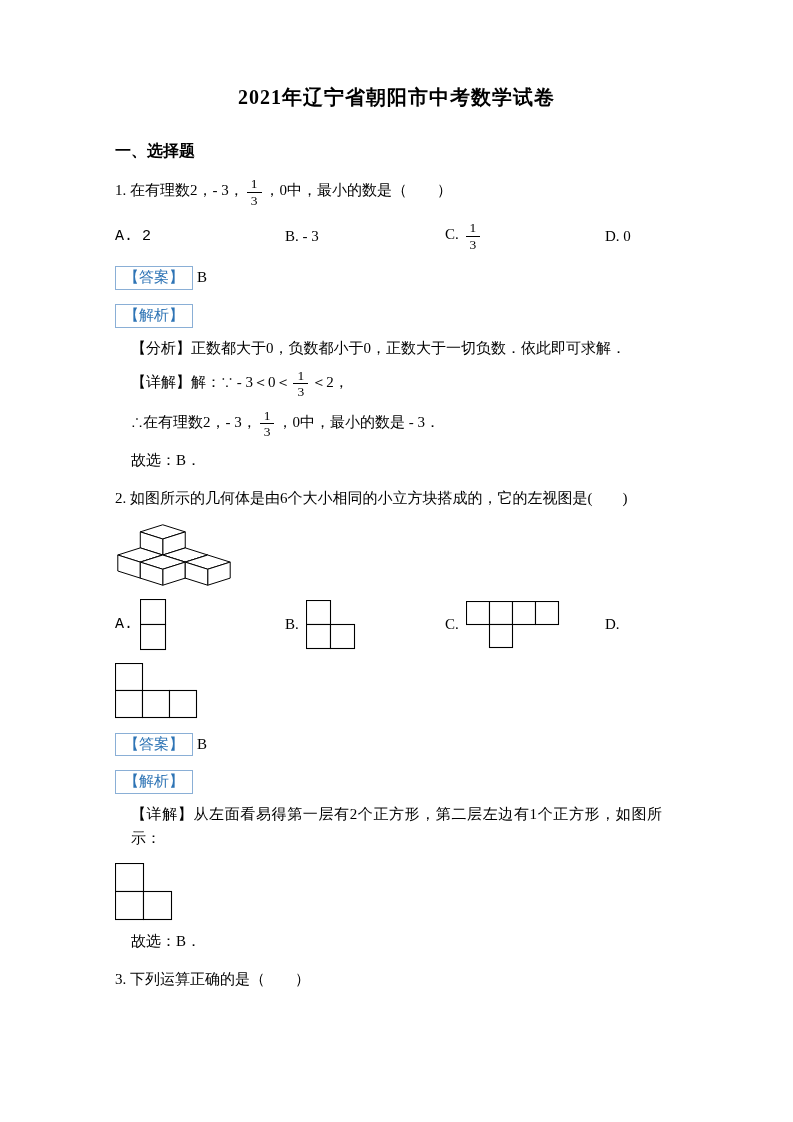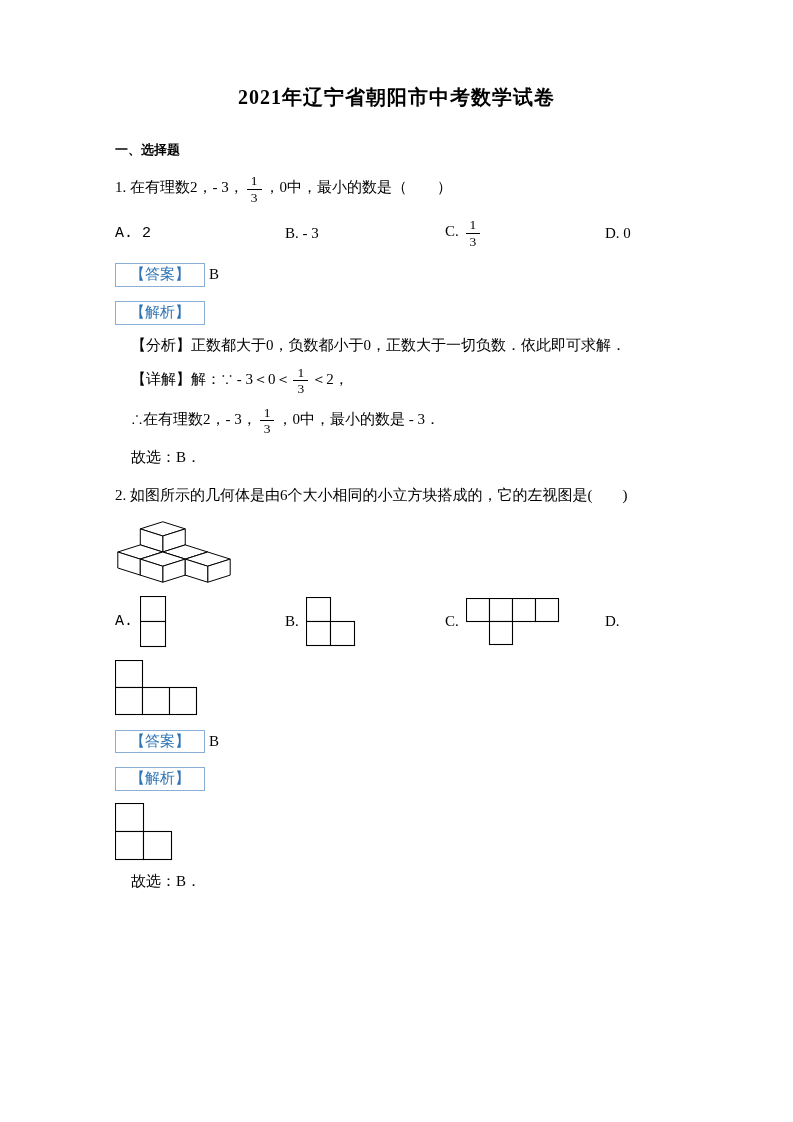--- a/index.html
+++ b/index.html
@@ -3,30 +3,30 @@
 <meta charset="utf-8">
 <style>
   html,body{margin:0;padding:0;}
   body{
     width:793px;min-height:1122px;background:#ffffff;color:#000;
     font-family:"Liberation Serif","DejaVu Serif",serif;font-size:15px;
     overflow-x:hidden;
   }
   .page{padding:84px 115px 40px 115px;width:563px;}
   .title{font-size:20px;font-weight:700;text-align:center;margin:0 0 30px 0;letter-spacing:1px;}
-  .secthead{font-size:13px;font-weight:700;margin:0 0 14px 0;}
+  .secthead{font-size:16px;font-weight:700;margin:0 0 14px 0;}
   p.para{margin:8px 16px;line-height:1.62;text-align:justify;}
   p.stem{margin:14px 0 6px 0;line-height:1.62;}
   .opt-row{display:flex;align-items:center;margin:12px 0 12px 0;}
   .opt-row .opt{width:160px;}
   .opt-row .opt-a{width:170px;font-family:Liberation Mono, monospace;}
   .opt-row .opt-d{width:auto;}
   .q2row .opt{display:flex;align-items:center;gap:7px;}
   .ansline{margin:14px 0 8px 0;line-height:1.5;}
-  .blabel{display:inline-block;color:#2e74b5;border:1px solid #8aafd6;padding:0 14px;line-height:1.45;}
+  .blabel{display:inline-block;color:#2e74b5;border:1px solid #8aafd6;padding:0 8px;line-height:1.45;}
   .ansval{margin-left:4px;}
   .frac{display:inline-flex;flex-direction:column;align-items:center;vertical-align:middle;
         line-height:1.15;font-size:13.5px;margin:0 3px;}
   .frac .fn{border-bottom:1px solid #000;padding:0 4px;}
   .frac .fd{padding:0 4px;}
   .fig{margin:12px 0 6px 0;}
   .fig svg{display:block;}
   .figrow{margin:2px 0 10px 0;}
 </style>
 </head>
@@ -132,25 +132,27 @@
         <rect x="0.5" y="0.5" width="27" height="27" fill="#fff" stroke="#000" stroke-width="1.1"></rect>
         <rect x="0.5" y="27.5" width="27" height="27" fill="#fff" stroke="#000" stroke-width="1.1"></rect>
         <rect x="27.5" y="27.5" width="27" height="27" fill="#fff" stroke="#000" stroke-width="1.1"></rect>
         <rect x="54.5" y="27.5" width="27" height="27" fill="#fff" stroke="#000" stroke-width="1.1"></rect>
       </svg>
   </div>
 
   <p class="ansline"><span class="blabel">【答案】</span><span class="ansval">B</span></p>
   <p class="ansline"><span class="blabel">【解析】</span></p>
 
+  <p class="para">【详解】从左面看易得第一层有2个正方形，第二层左边有1个正方形，如图所示：</p>
 
   <div class="fig">
     <svg width="58" height="58" xmlns="http://www.w3.org/2000/svg">
         <rect x="0.5" y="0.5" width="28" height="28" fill="#fff" stroke="#000" stroke-width="1.1"></rect>
         <rect x="0.5" y="28.5" width="28" height="28" fill="#fff" stroke="#000" stroke-width="1.1"></rect>
         <rect x="28.5" y="28.5" width="28" height="28" fill="#fff" stroke="#000" stroke-width="1.1"></rect>
       </svg>
   </div>
 
   <p class="para">故选：B．</p>
 
+  <p class="stem">3. 下列运算正确的是（　　）</p>
 
 </div>
 
 </body></html>

